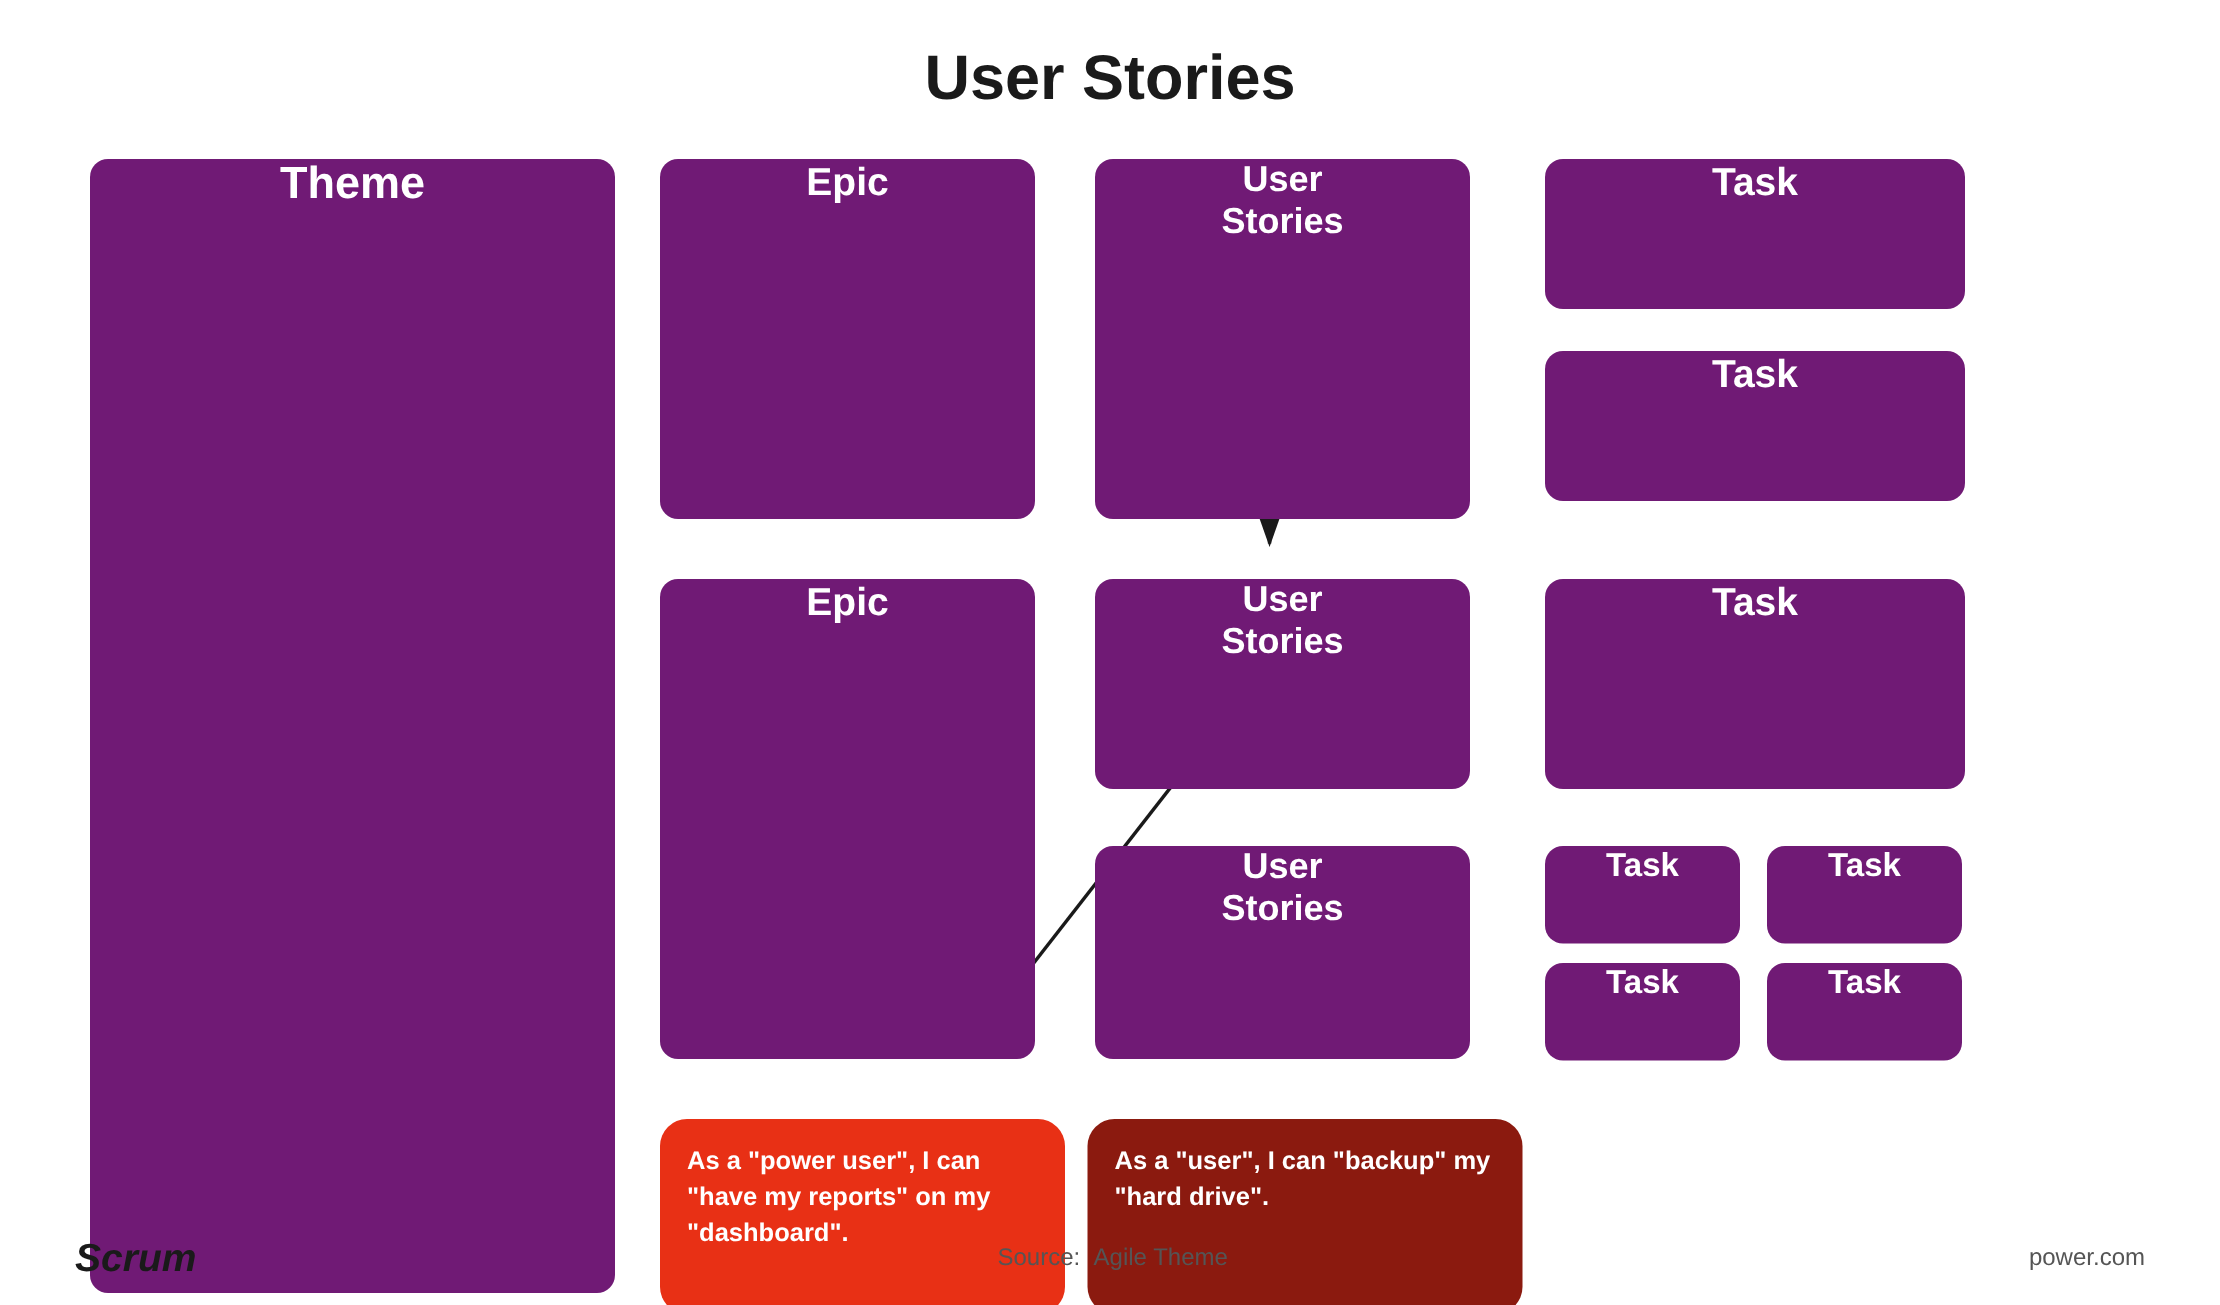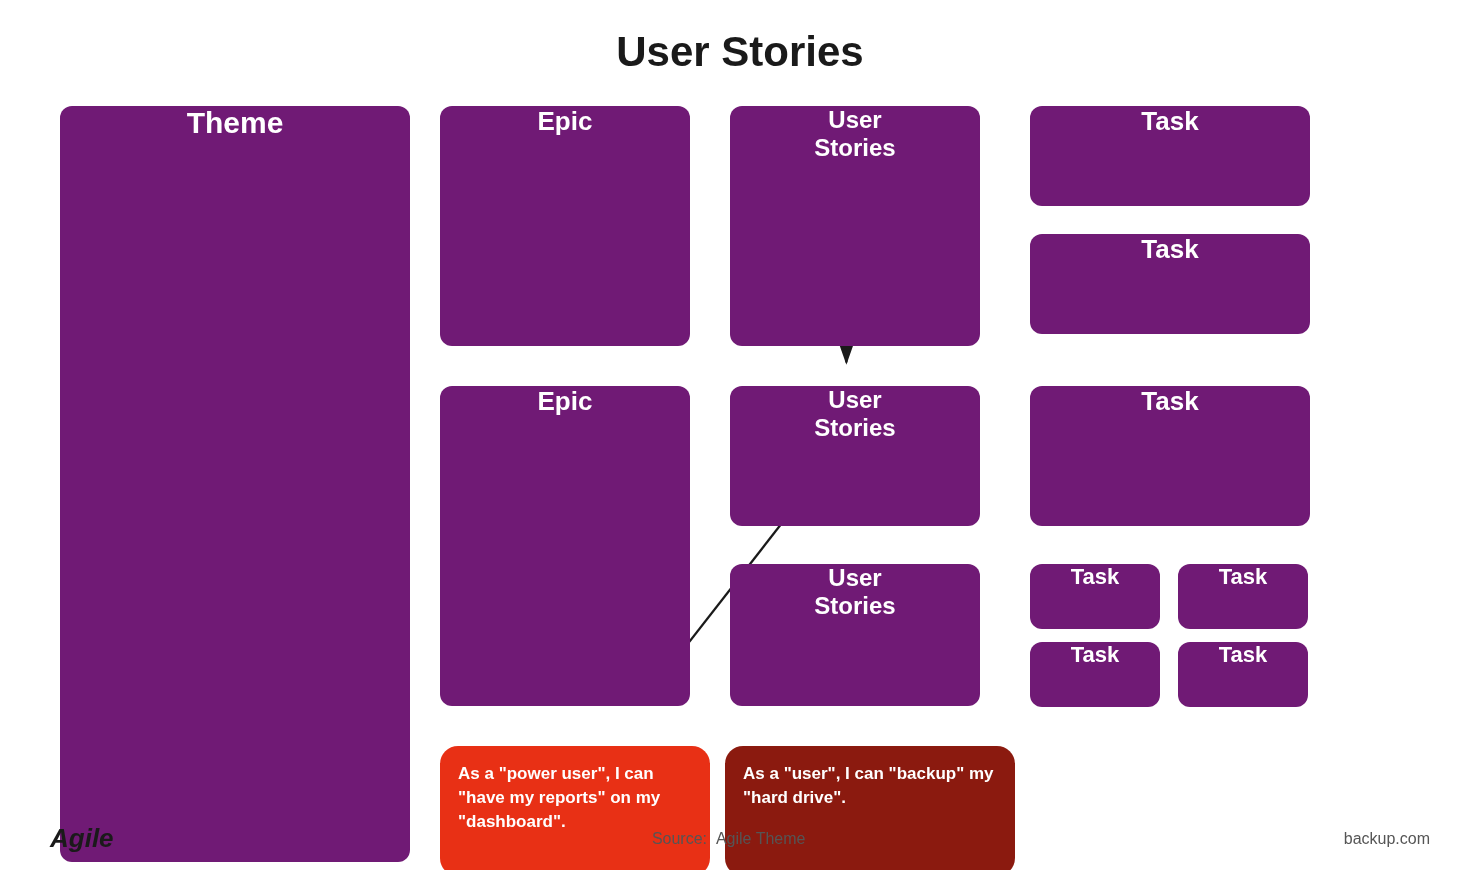--- a/index.html
+++ b/index.html
@@ -311,19 +311,19 @@
     <span>As a "power user", I can "have my reports" on my "dashboard".</span>
   </div>
 
   <div class="box-dark-red">
     <span>As a "user", I can "backup" my "hard drive".</span>
   </div>
 
 </div>
 
 <div class="footer">
-  <span class="footer-brand">Agile</span>
+  <span class="footer-brand">Scrum</span>
   <span class="footer-source">
     <span>Source:</span>
     &nbsp;<span>Agile Theme</span>
   </span>
-  <span class="footer-url">backup.com</span>
+  <span class="footer-url">power.com</span>
 </div>
 
 </body></html>

